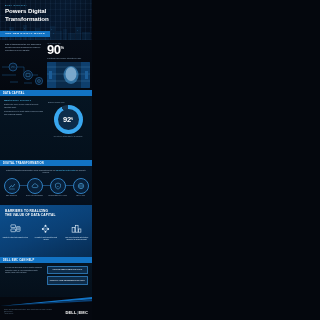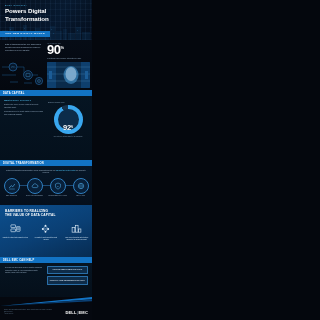--- a/index.html
+++ b/index.html
@@ -46,21 +46,21 @@
   .dc .hdr-band{position:absolute;left:0;top:0;width:100%;}
   .dc-left{position:absolute;left:4px;top:9px;width:40px;}
   .dc-q{font-size:2.1px;font-weight:bold;color:#4fc3f7;letter-spacing:.15px;}
   .dc-p{font-size:1.75px;line-height:1.5;color:#9ab0c6;margin-top:2px;}
   .donut-wrap{position:absolute;left:48px;top:12px;width:40px;}
   .donut-lab{font-size:1.6px;color:#7d97ad;line-height:1.3;margin-bottom:1px;}
   .donut{position:relative;width:29px;height:29px;margin:0 auto;border-radius:50%;
          background:conic-gradient(#39a7ef 0% 92%, #16334d 92% 100%);}
   .donut:after{content:"";position:absolute;left:4px;top:4px;width:21px;height:21px;border-radius:50%;
          background:#0c2c4a;}
-  .donut-val{position:absolute;left:0;top:8px;width:29px;height:29px;display:flex;align-items:center;
+  .donut-val{position:absolute;left:0;top:0;width:29px;height:29px;display:flex;align-items:center;
          justify-content:center;z-index:2;font-size:7.5px;font-weight:bold;color:#fff;letter-spacing:-.3px;}
   .donut-val sup{font-size:2.6px;vertical-align:super;}
   .donut-cap{font-size:1.55px;color:#7d97ad;text-align:center;line-height:1.35;margin-top:1.6px;}
 
   
   .dt{height:45px;background:linear-gradient(180deg,#07182a,#050f1c);}
   .dt .hdr-band{position:absolute;left:0;top:0;width:100%;}
   .dt-intro{position:absolute;left:5px;top:8.5px;width:82px;font-size:1.7px;line-height:1.45;
             color:#9ab0c6;text-align:center;}
   .dt-intro .hl{color:#4fc3f7;}

